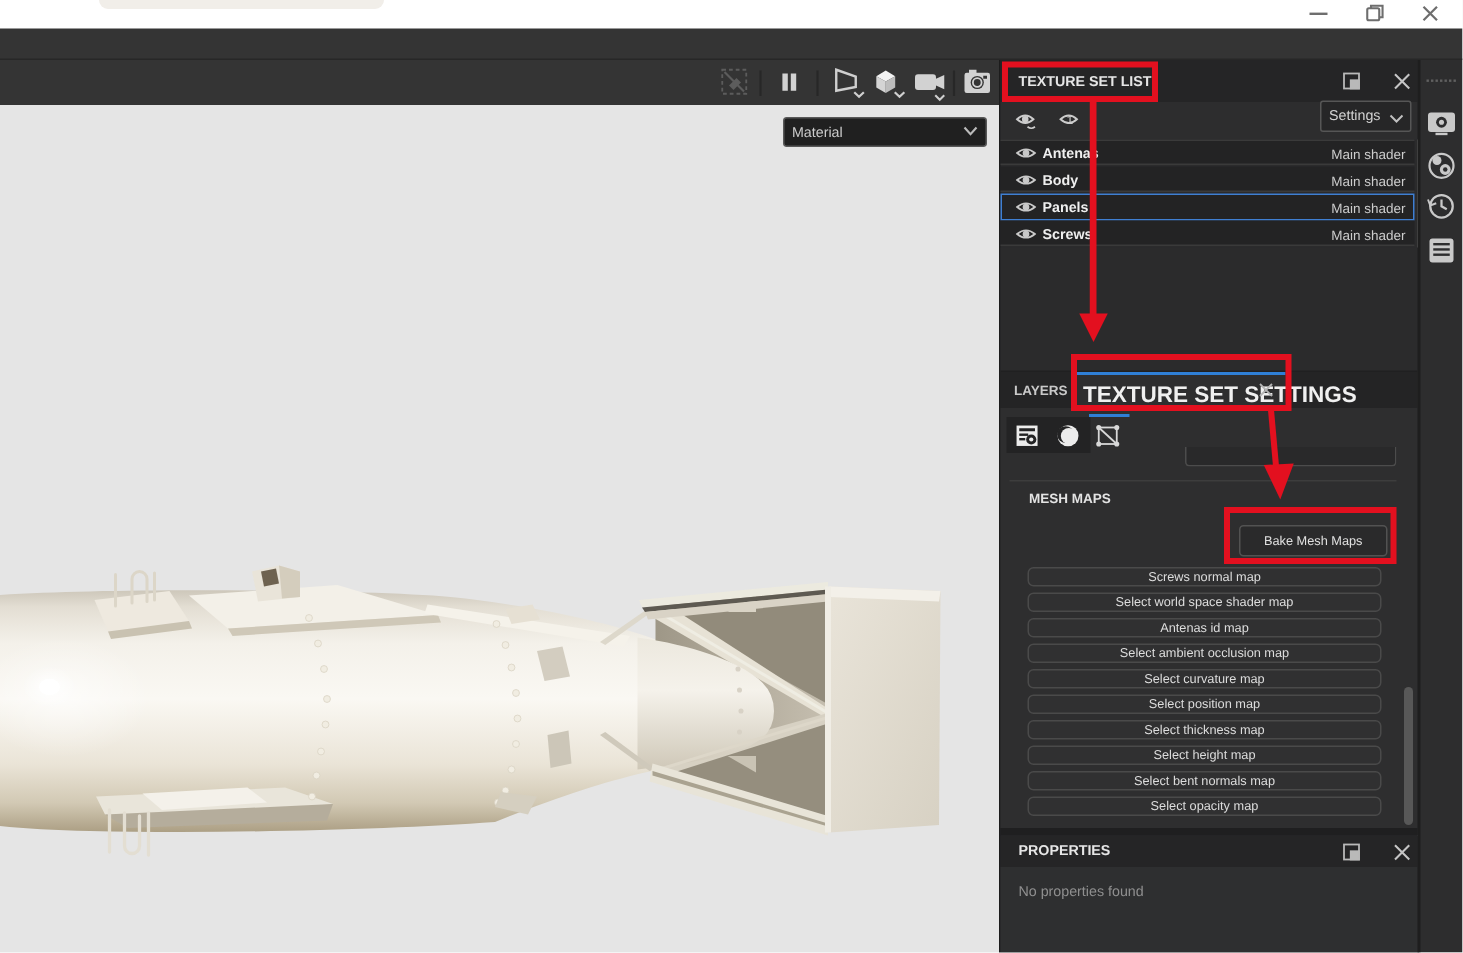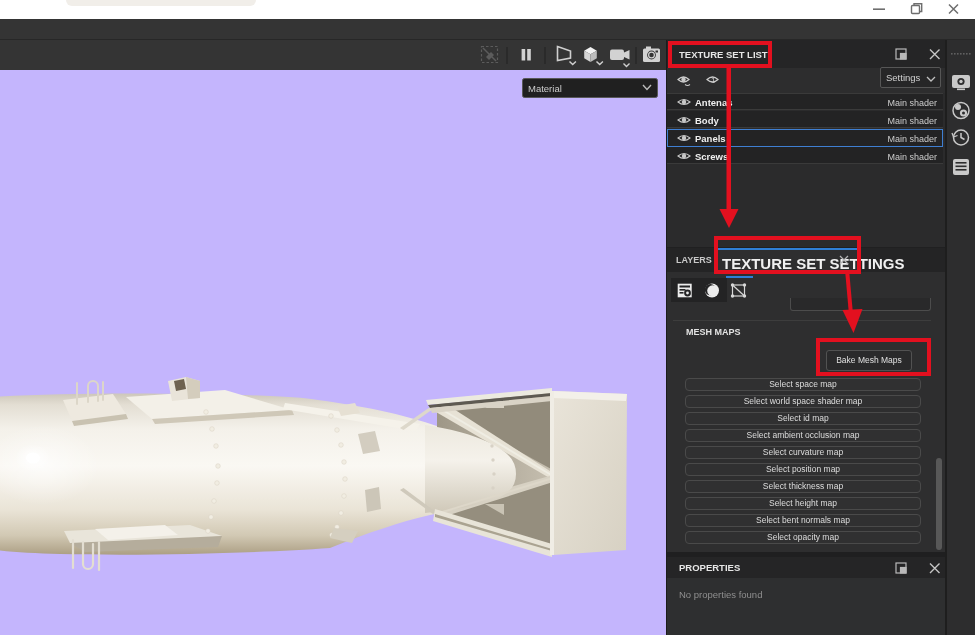--- a/index.html
+++ b/index.html
@@ -64,21 +64,21 @@
       <g fill="#d2d2d2">
         <rect x="643" y="8.5" width="17" height="13.5" rx="1.5"></rect>
         <rect x="646" y="6.5" width="5" height="3"></rect>
       </g>
       <circle cx="651.5" cy="15" r="4.4" fill="#343434"></circle>
       <circle cx="651.5" cy="15" r="2.9" fill="none" stroke="#d2d2d2" stroke-width="1.2"></circle>
       <rect x="655.5" y="10.5" width="2.5" height="2" fill="#343434"></rect>
     </svg>
   </div>
 
-  <div class="abs" style="left:0;top:70px;width:666px;height:565px;background:#c4b5fd;">
+  <div class="abs" style="left:0;top:70px;width:666px;height:565px;background:#e5e5e5;">
     <svg width="666" height="565" viewBox="0 0 666 565">
       <defs>
         <linearGradient id="bodyG" x1="0" y1="0" x2="0" y2="1">
           <stop offset="0" stop-color="#cdc7ba"></stop>
           <stop offset="0.07" stop-color="#e3ded3"></stop>
           <stop offset="0.22" stop-color="#f4f1ea"></stop>
           <stop offset="0.45" stop-color="#faf8f3"></stop>
           <stop offset="0.72" stop-color="#eae4d7"></stop>
           <stop offset="0.88" stop-color="#d2c9b4"></stop>
           <stop offset="1" stop-color="#ac9f84"></stop>
@@ -313,27 +313,27 @@
           <circle cx="2.5" cy="13" r="1.7"></circle>
             <circle cx="14.5" cy="13" r="1.7"></circle>
         </g>
       </svg>
     </div>
 
     <div class="abs" style="left:0;top:262px;width:279px;height:250px;background:#2e2e2f;">
       <div class="abs" style="left:123px;top:-4px;width:141px;height:13px;border:1px solid #4c4c4c;border-top:none;border-radius:0 0 3px 3px;background:#29292a;"></div>
       <div class="abs" style="left:6px;top:18px;width:258px;height:1px;background:#3d3d3d;"></div>
       <div class="abs" style="left:19px;top:25px;font-size:9px;font-weight:bold;color:#e3e3e3;">MESH MAPS</div>
-      <div class="abs" style="left:159px;top:48px;width:86px;height:21px;background:#2a2a2b;border:1px solid #525252;border-radius:3px;text-align:center;line-height:19px;font-size:8.5px;color:#e0e0e0;">Bake Mesh Maps</div>
+      <div class="abs" style="left:159px;top:48px;width:99px;height:21px;background:#2a2a2b;border:1px solid #525252;border-radius:3px;text-align:center;line-height:19px;font-size:8.5px;color:#e0e0e0;">Bake Mesh Maps</div>
     </div>
 
     <div class="abs selbtns" style="left:0;top:262px;width:279px;height:250px;">
-      <div class="sb" style="top:76px;">Select space map</div>
+      <div class="sb" style="top:76px;">Screws normal map</div>
       <div class="sb" style="top:93px;">Select world space shader map</div>
-      <div class="sb" style="top:110px;">Select id map</div>
+      <div class="sb" style="top:110px;">Antenas id map</div>
       <div class="sb" style="top:144px;">Select curvature map</div>
       <div class="sb" style="top:127px;">Select ambient occlusion map</div>
       <div class="sb" style="top:161px;">Select position map</div>
       <div class="sb" style="top:178px;">Select thickness map</div>
       <div class="sb" style="top:195px;">Select height map</div>
       <div class="sb" style="top:212px;">Select bent normals map</div>
       <div class="sb" style="top:229px;">Select opacity map</div>
     </div>
 
     <div class="abs" style="left:269px;top:418px;width:6px;height:92px;background:#585858;border-radius:3px;"></div>

